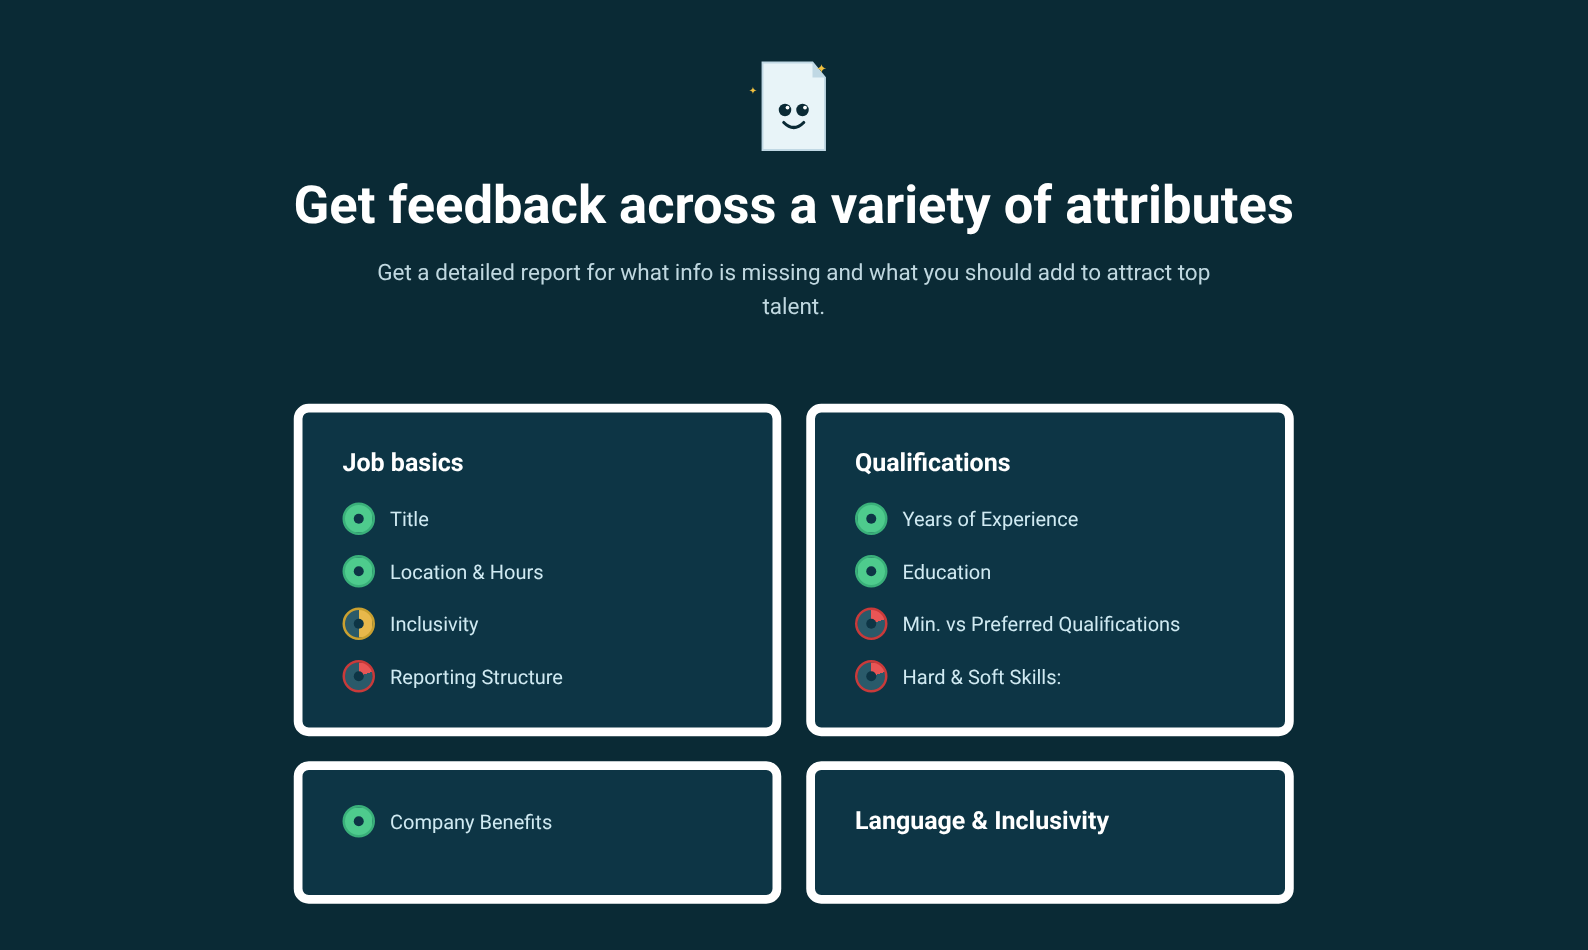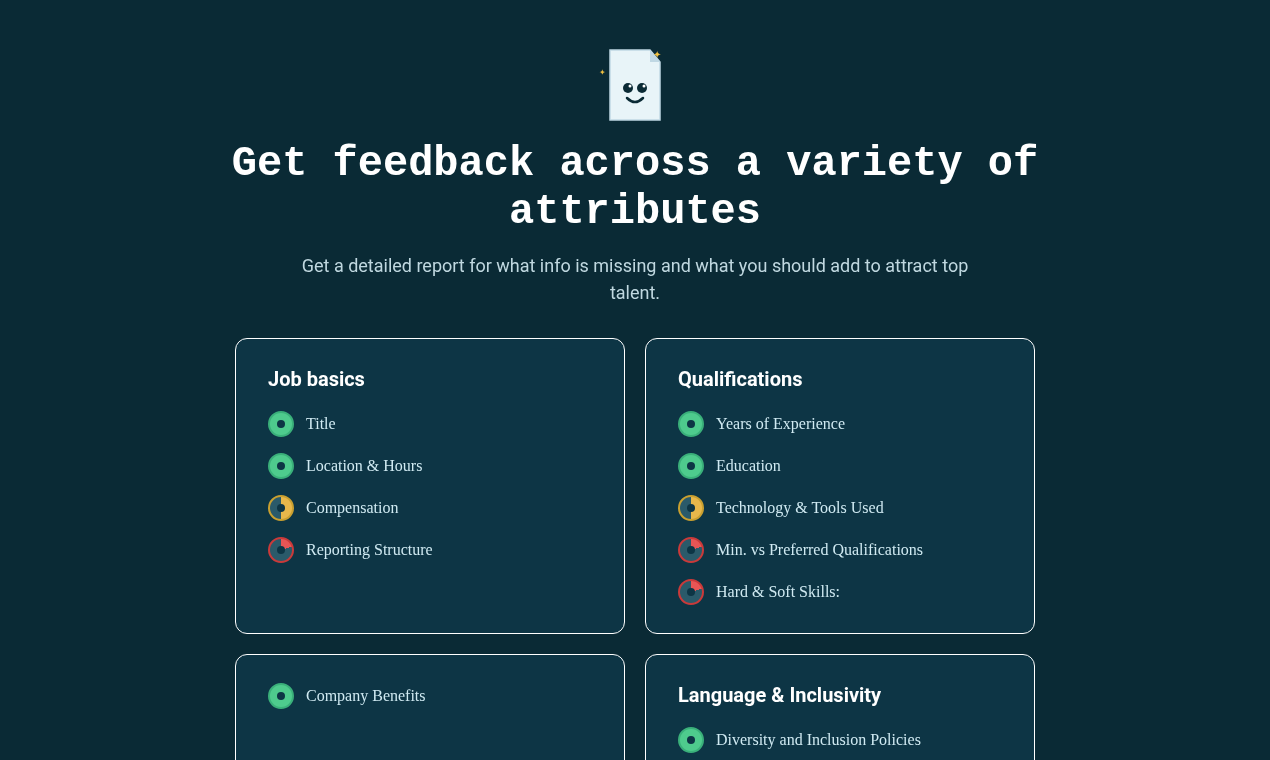--- a/index.html
+++ b/index.html
@@ -21,43 +21,42 @@
       height: 80px;
       margin-bottom: 20px;
     }
 
     .main-title {
       font-size: 42px;
       font-weight: 700;
       text-align: center;
       margin-bottom: 16px;
       max-width: 900px;
-      font-family: Liberation Mono, monospace;
     }
 
     .subtitle {
       font-size: 18px;
       text-align: center;
       color: #c0d8e0;
       max-width: 680px;
       line-height: 1.5;
-      margin-bottom: 32px;
+      margin-bottom: 64px;
     }
 
     .cards-container {
       display: grid;
       grid-template-columns: 1fr 1fr;
       gap: 20px;
       width: 800px;
       max-width: 100%;
     }
 
     .card {
       background-color: #0d3545;
-      border: 1px solid #ffffff;
+      border: 7px solid #ffffff;
       border-radius: 12px;
       padding: 28px 32px;
     }
 
     .card-title {
       font-size: 20px;
       font-weight: 700;
       color: #ffffff;
       margin-bottom: 20px;
     }
@@ -68,21 +67,20 @@
       flex-direction: column;
       gap: 16px;
     }
 
     .card-item {
       display: flex;
       align-items: center;
       gap: 12px;
       font-size: 16px;
       color: #d0eaf2;
-      font-family: Liberation Serif, serif;
     }
 
     .status-icon {
       width: 26px;
       height: 26px;
       border-radius: 50%;
       flex-shrink: 0;
       display: flex;
       align-items: center;
       justify-content: center;
@@ -171,63 +169,53 @@
         <li class="card-item">
           <span class="status-icon status-full"></span>
           <span class="item-label">Title</span>
         </li>
         <li class="card-item">
           <span class="status-icon status-full"></span>
           <span class="item-label">Location &amp; Hours</span>
         </li>
         <li class="card-item">
           <span class="status-icon status-half"></span>
-          <span class="item-label">Compensation</span>
+          <span class="item-label">Inclusivity</span>
         </li>
         <li class="card-item">
           <span class="status-icon status-low"></span>
           <span class="item-label">Reporting Structure</span>
         </li>
       </ul>
     </div>
     <div class="card">
       <div class="card-title">Qualifications</div>
       <ul class="card-items">
         <li class="card-item">
           <span class="status-icon status-full"></span>
           <span class="item-label">Years of Experience</span>
         </li>
         <li class="card-item">
           <span class="status-icon status-full"></span>
           <span class="item-label">Education</span>
         </li>
         <li class="card-item">
-          <span class="status-icon status-half"></span>
-          <span class="item-label">Technology &amp; Tools Used</span>
-        </li>
-        <li class="card-item">
           <span class="status-icon status-low"></span>
           <span class="item-label">Min. vs Preferred Qualifications</span>
         </li>
         <li class="card-item">
           <span class="status-icon status-low"></span>
           <span class="item-label">Hard &amp; Soft Skills:</span>
         </li>
       </ul>
     </div>
     <div class="card">
       <ul class="card-items">
         <li class="card-item">
           <span class="status-icon status-full"></span>
           <span class="item-label">Company Benefits</span>
         </li>
       </ul>
     </div>
     <div class="card">
       <div class="card-title">Language &amp; Inclusivity</div>
-      <ul class="card-items">
-        <li class="card-item">
-          <span class="status-icon status-full"></span>
-          <span class="item-label">Diversity and Inclusion Policies</span>
-        </li>
-      </ul>
     </div>
   </div>
 
 </body></html>

